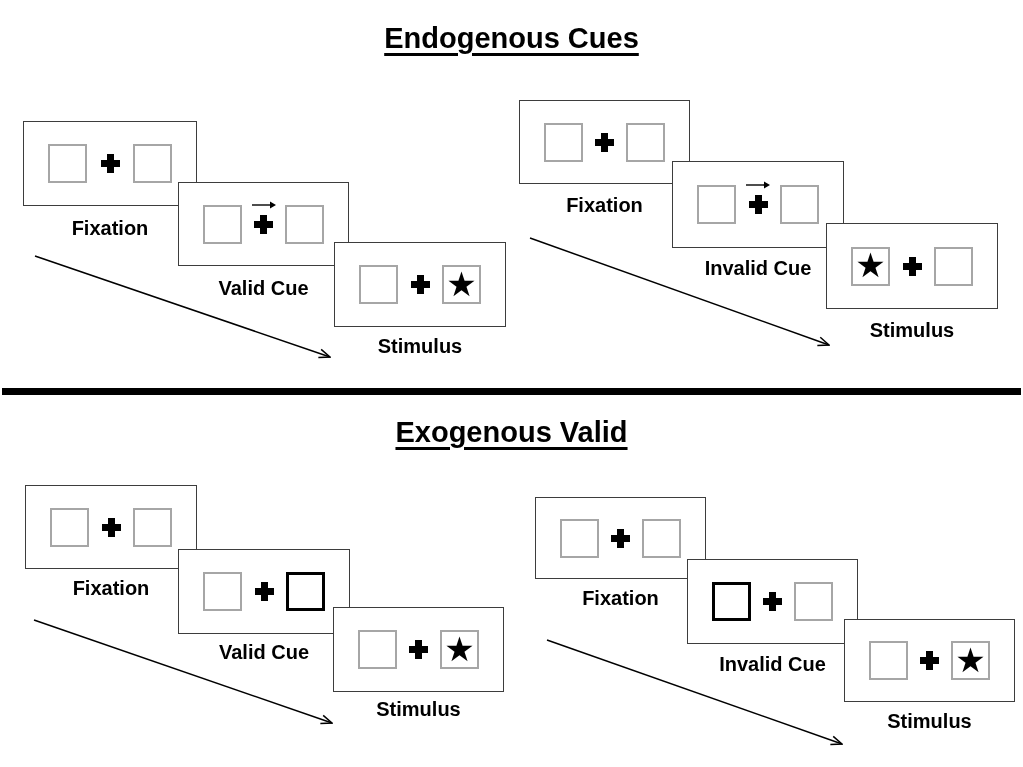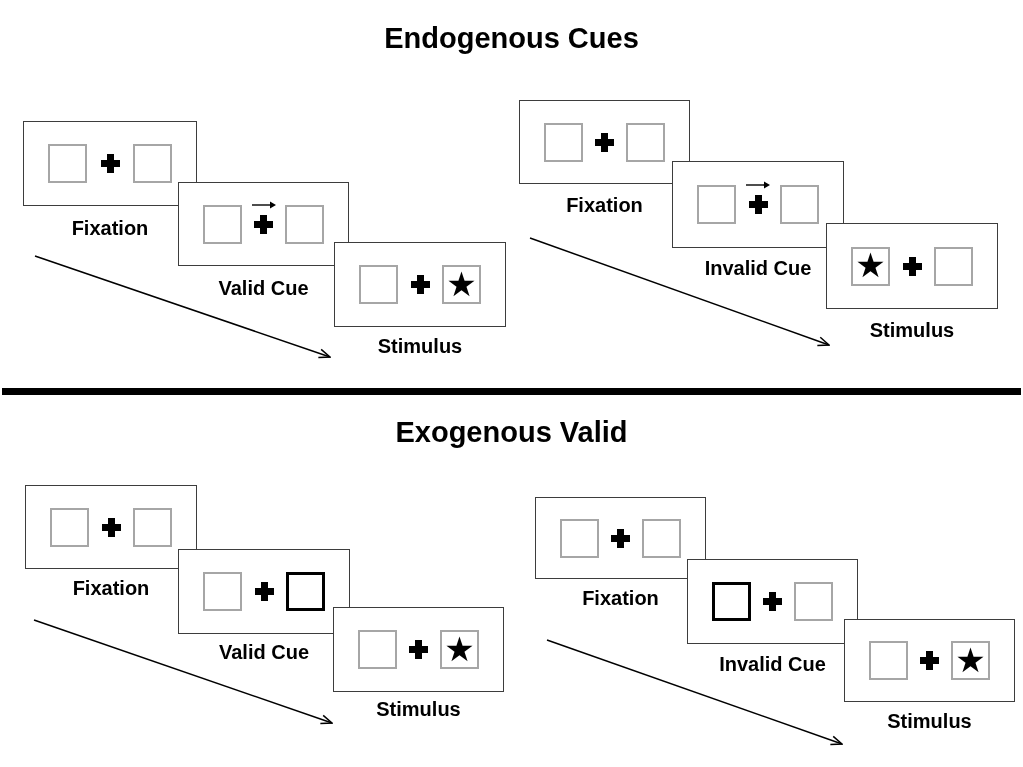--- a/index.html
+++ b/index.html
@@ -4,21 +4,21 @@
 <style>
   html, body { margin: 0; padding: 0; }
   body {
     width: 1023px; height: 767px; position: relative;
     background: #ffffff; overflow: hidden;
     font-family: "Liberation Sans", sans-serif; color: #000;
   }
   .title {
     position: absolute; left: 0; width: 100%;
     text-align: center; font-size: 29px; font-weight: bold;
-    text-decoration-thickness: 3px;
+    text-decoration: underline; text-decoration-thickness: 3px;
     text-underline-offset: 5px; letter-spacing: 0px; margin: 0;
   }
   #title-endogenous { top: 22px; }
   #title-exogenous  { top: 416px; }
 
   .divider {
     position: absolute; left: 2px; right: 2px; top: 388px; height: 7px;
     background: #000;
   }
 

